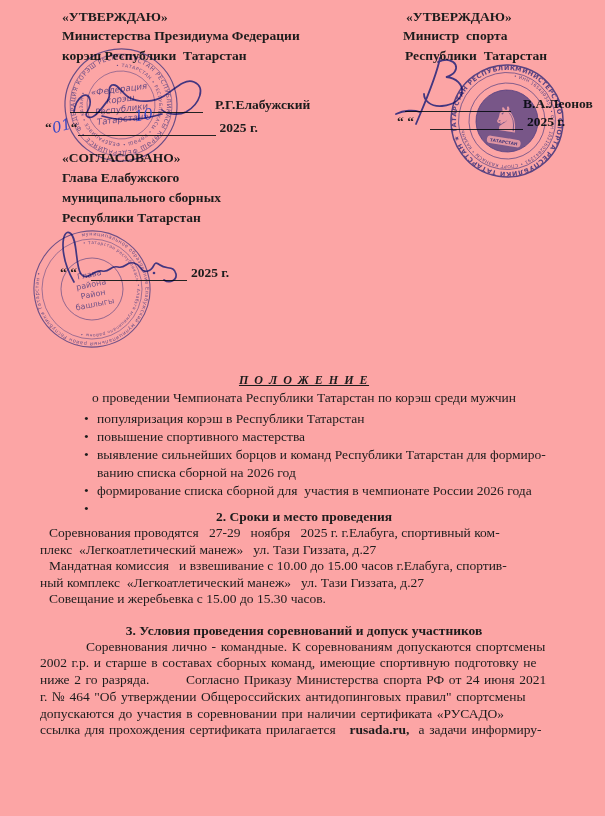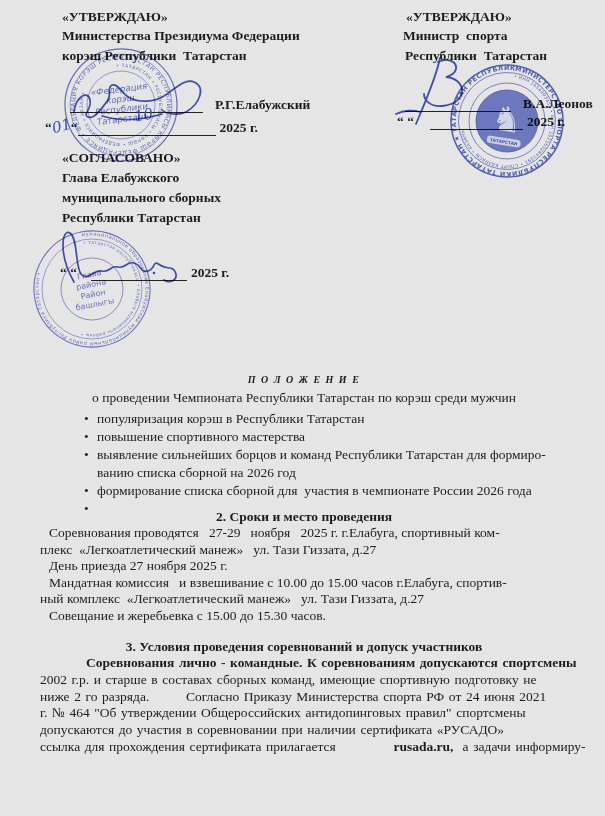--- a/index.html
+++ b/index.html
@@ -1,46 +1,46 @@
 <!DOCTYPE html>
 <html><head>
 <meta charset="utf-8">
 <style>
   html,body{margin:0;padding:0;background:#888;}
-  .page{position:relative;width:605px;height:816px;background:#e5e5e5;overflow:hidden;
+  .page{position:relative;width:605px;height:816px;background:#fca5a5;overflow:hidden;
         font-family:"Liberation Serif",serif;color:#1c1c1c;margin:0 auto;}
   .abs{position:absolute;}
   .hdr{font-size:13.5px;font-weight:bold;white-space:pre;}
   .sigrow{display:flex;align-items:flex-end;font-size:13.5px;}
   .sline{display:inline-block;border-bottom:1.2px solid #222;height:14px;position:relative;}
   .nm{font-weight:bold;margin-left:12px;font-size:13.5px;white-space:pre;}
   .daterow{display:flex;align-items:flex-end;font-size:13.5px;}
   .q{font-weight:bold;}
   .byr{font-weight:bold;margin-left:4px;white-space:pre;}
   .hand{display:inline-block;color:#3a49c5;font-style:italic;font-size:15px;
         transform:rotate(-14deg);position:relative;top:-1px;font-family:"DejaVu Serif",serif;}
   .h10{position:absolute;left:56px;top:-15px;transform:rotate(-9deg);}
   .main{position:absolute;left:40px;top:371px;width:528px;font-size:13.5px;}
   .center{text-align:center;}
-  .doctitle{font-size:10px;font-weight:bold;font-style:italic;letter-spacing:1.5px;line-height:18px;}
+  .doctitle{font-size:12px;font-weight:bold;font-style:italic;letter-spacing:1.5px;line-height:18px;text-decoration:underline;}
   .subtitle{line-height:17px;}
   .sechead{font-weight:bold;line-height:17px;}
   .sechead .num{font-weight:normal;margin-right:6px;}
   .bullets{margin-top:4px;}
   .bline{line-height:18px;white-space:pre;position:relative;padding-left:57px;}
   .bdot{position:absolute;left:44px;top:0;}
   .tline{line-height:16.5px;white-space:pre;}
   .s3 .tline{line-height:16.8px;word-spacing:1.2px;}
   .i1{padding-left:9px;}
-  .i2{padding-left:46px;font-weight:bold;}
+  .i2{padding-left:46px;}
   .mt15{margin-top:15px;} .mt8{margin-top:8px;} .mt14{margin-top:14px;}
   .stamp{position:absolute;mix-blend-mode:multiply;opacity:.82;}
   .sig{position:absolute;mix-blend-mode:multiply;}
   svg text{font-family:"DejaVu Sans",sans-serif;}
-  .inline-b{font-weight:bold;white-space:pre;margin-left:44px;}
+  .inline-b{font-weight:bold;white-space:pre;}
   .seg{white-space:pre;}
 </style>
 </head>
 <body>
 
 <div class="page">
 
   <div class="abs hdr" style="left:62px;top:9px;">«УТВЕРЖДАЮ»</div>
   <div class="abs hdr" style="left:62px;top:28px;">Министерства Президиума Федерации</div>
   <div class="abs hdr" style="left:62px;top:48px;">корэш Республики  Татарстан</div>
@@ -186,21 +186,20 @@
       <div class="bline"><span class="bdot">•</span><span>выявление сильнейших борцов и команд Республики Татарстан для формиро-</span></div>
       <div class="bline"><span class="bdot"></span><span>ванию списка сборной на 2026 год</span></div>
       <div class="bline"><span class="bdot">•</span><span>формирование списка сборной для  участия в чемпионате России 2026 года</span></div>
       <div class="bline"><span class="bdot">•</span></div>
     </div>
 
     <div class="center sechead mt8">2. Сроки и место проведения</div>
     <div class="s2">
       <div class="tline i1">Соревнования проводятся   27-29   ноября   2025 г. г.Елабуга, спортивный ком-</div>
       <div class="tline">плекс  «Легкоатлетический манеж»   ул. Тази Гиззата, д.27</div>
-      <div class="tline i1">День приезда 27 ноября 2025 г.</div>
       <div class="tline i1">Мандатная комиссия   и взвешивание с 10.00 до 15.00 часов г.Елабуга, спортив-</div>
       <div class="tline">ный комплекс  «Легкоатлетический манеж»   ул. Тази Гиззата, д.27</div>
       <div class="tline i1">Совещание и жеребьевка с 15.00 до 15.30 часов.</div>
     </div>
 
     <div class="center sechead mt14">3. Условия проведения соревнований  и допуск участников</div>
     <div class="s3">
       <div class="tline i2">Соревнования лично - командные. К соревнованиям допускаются спортсмены</div>
       <div class="tline">2002 г.р. и старше в составах сборных команд, имеющие спортивную подготовку не</div>
       <div class="tline">ниже 2 го разряда.        Согласно Приказу Министерства спорта РФ от 24 июня 2021</div>

